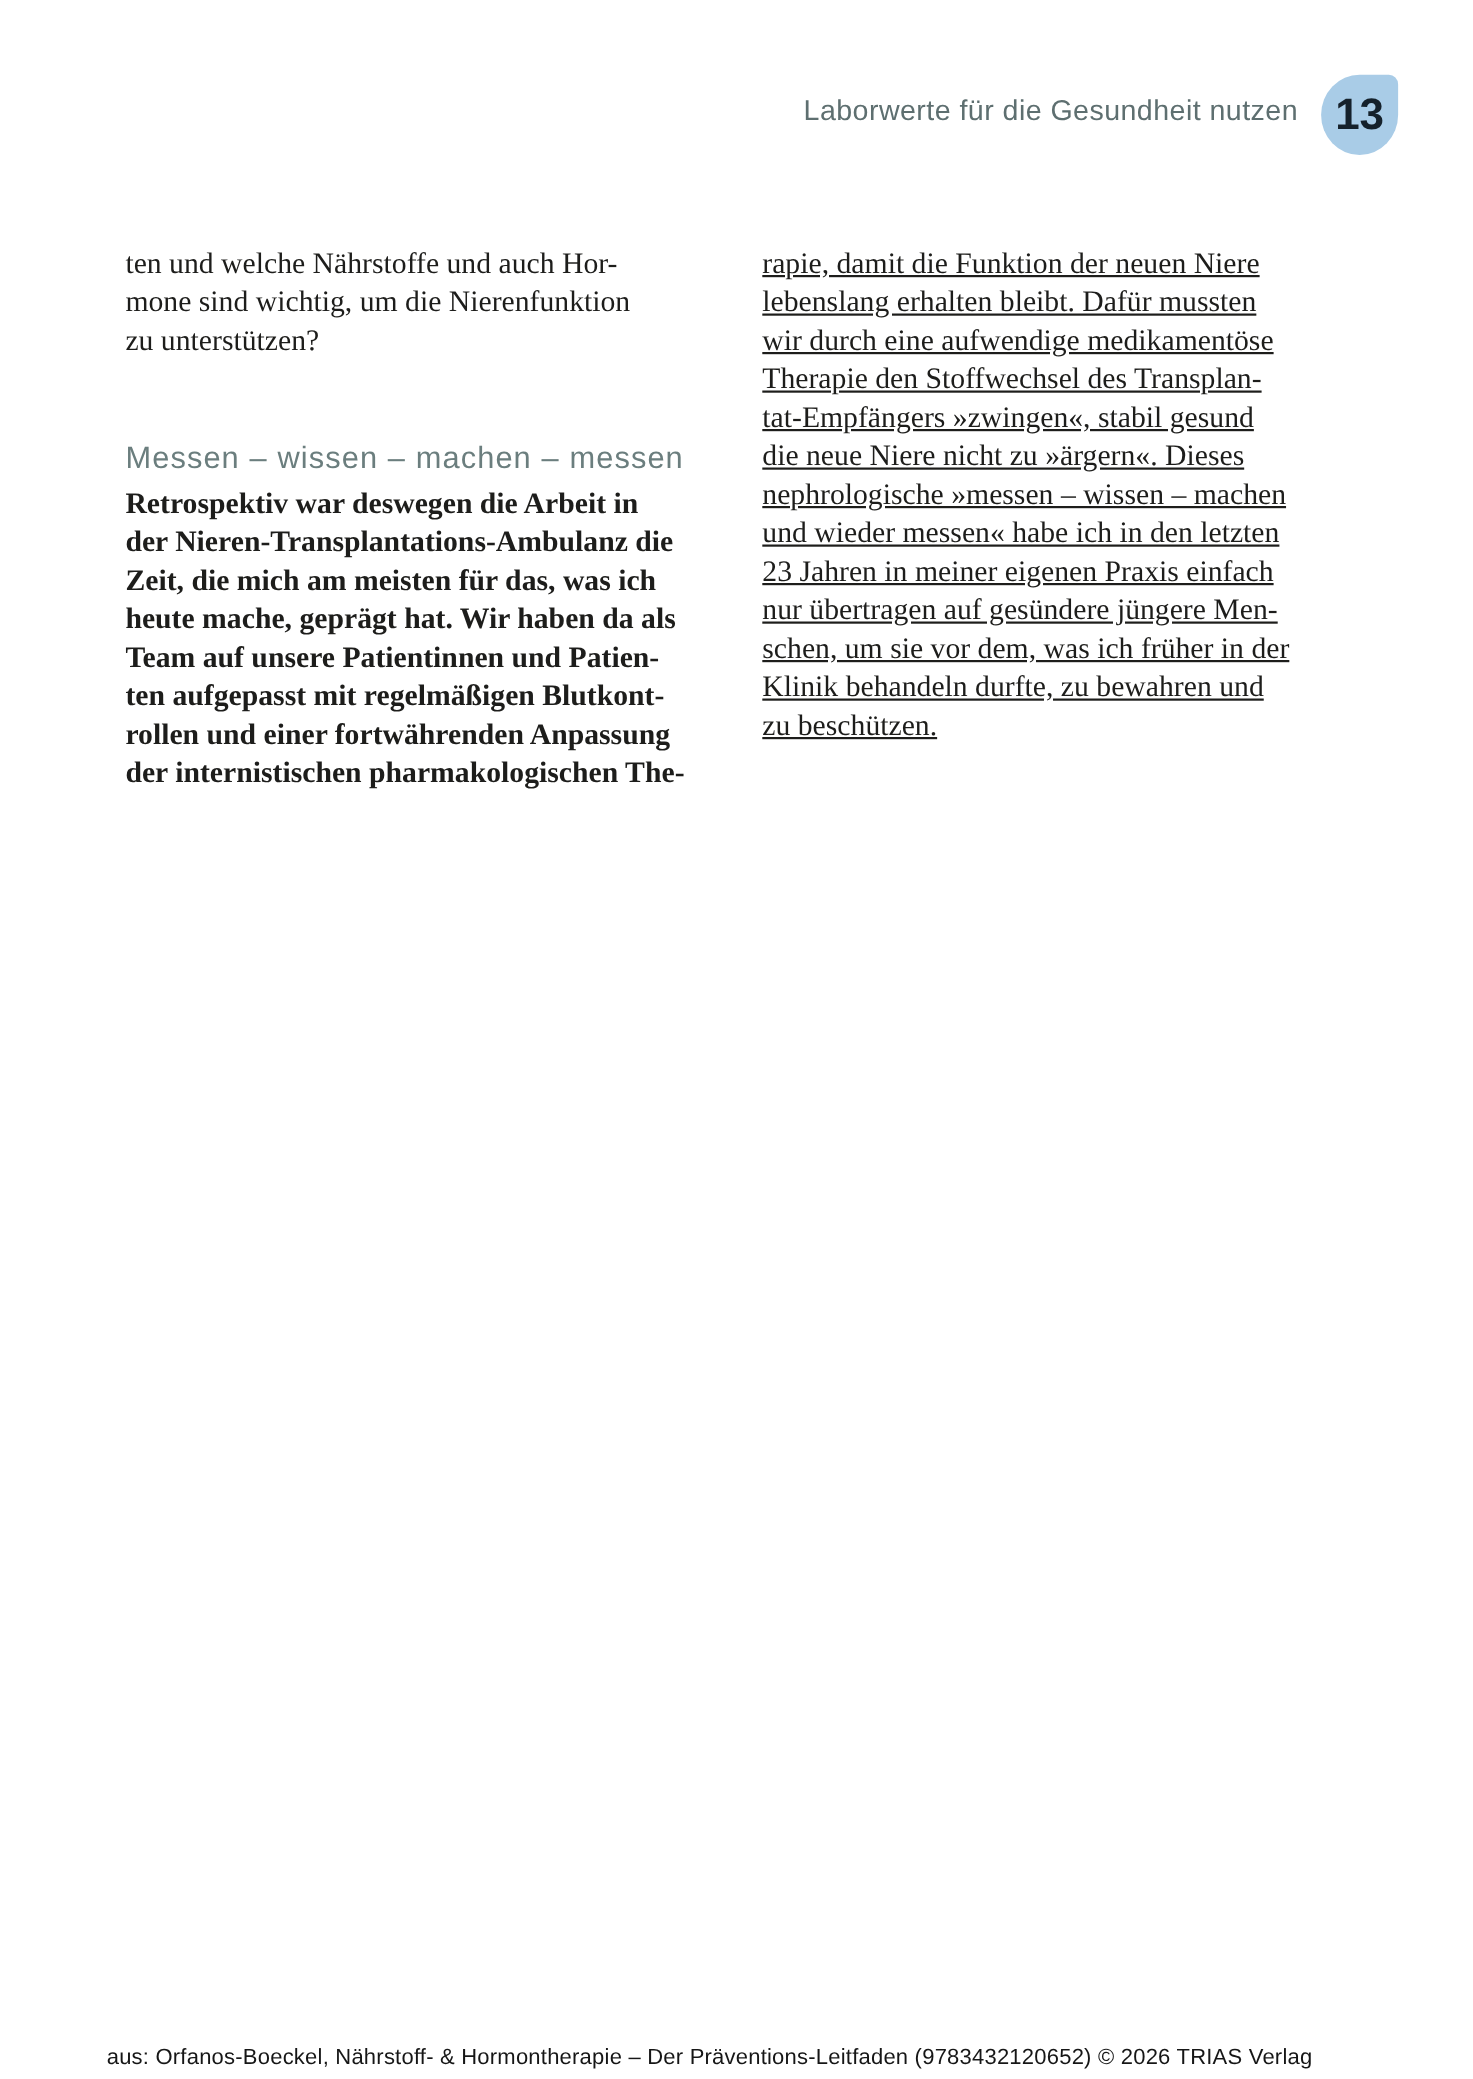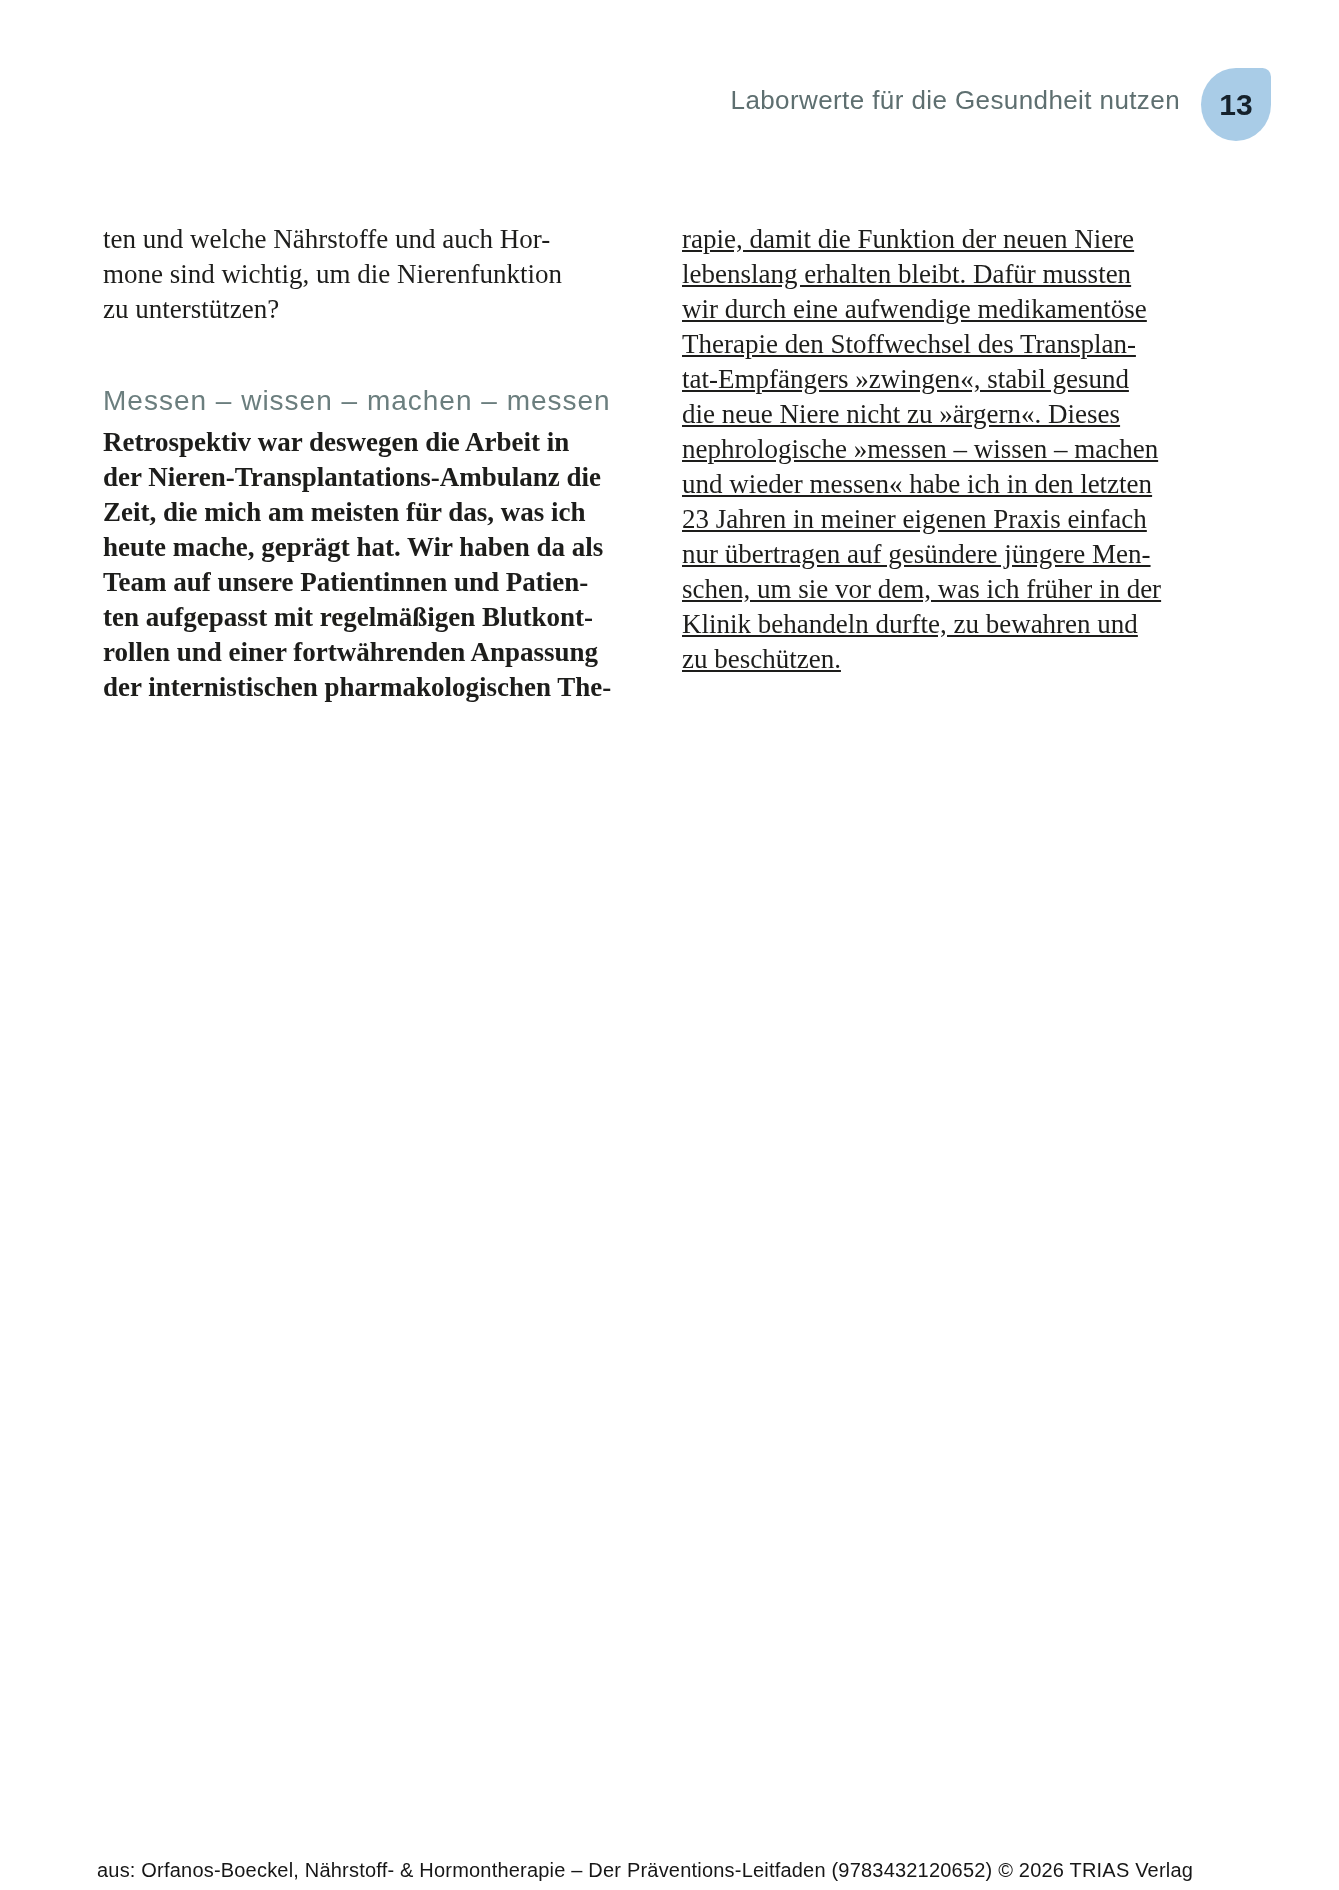--- a/index.html
+++ b/index.html
@@ -39,41 +39,41 @@
     left:1201px;
     top:68px;
     width:70px;
     height:73px;
     background:var(--badge-bg);
     border-radius:50% 12% 50% 50%;
     display:flex;
     align-items:center;
     justify-content:center;
     font-family:"Liberation Sans", sans-serif;
-    font-size:30px;
+    font-size:40px;
     font-weight:600;
     color:var(--badge-text);
   }
   .columns{
     position:absolute;
-    left:103px;
+    left:114px;
     top:222px;
     width:1160px;
     display:flex;
   }
   .col-left{width:548px;}
   .col-right{width:580px;margin-left:31px;text-decoration:underline;}
   .body-par{
     font-size:27px;
     line-height:35px;
     color:var(--body-text);
     white-space:nowrap;
   }
   .section-heading{
-    margin-top:56px;
+    margin-top:71px;
     font-family:"Liberation Sans", sans-serif;
     font-size:28px;
     line-height:35px;
     letter-spacing:1px;
     color:var(--section-heading);
     white-space:nowrap;
   }
   .par-after-heading{margin-top:7px;font-weight:bold;}
   .footer{
     position:absolute;

